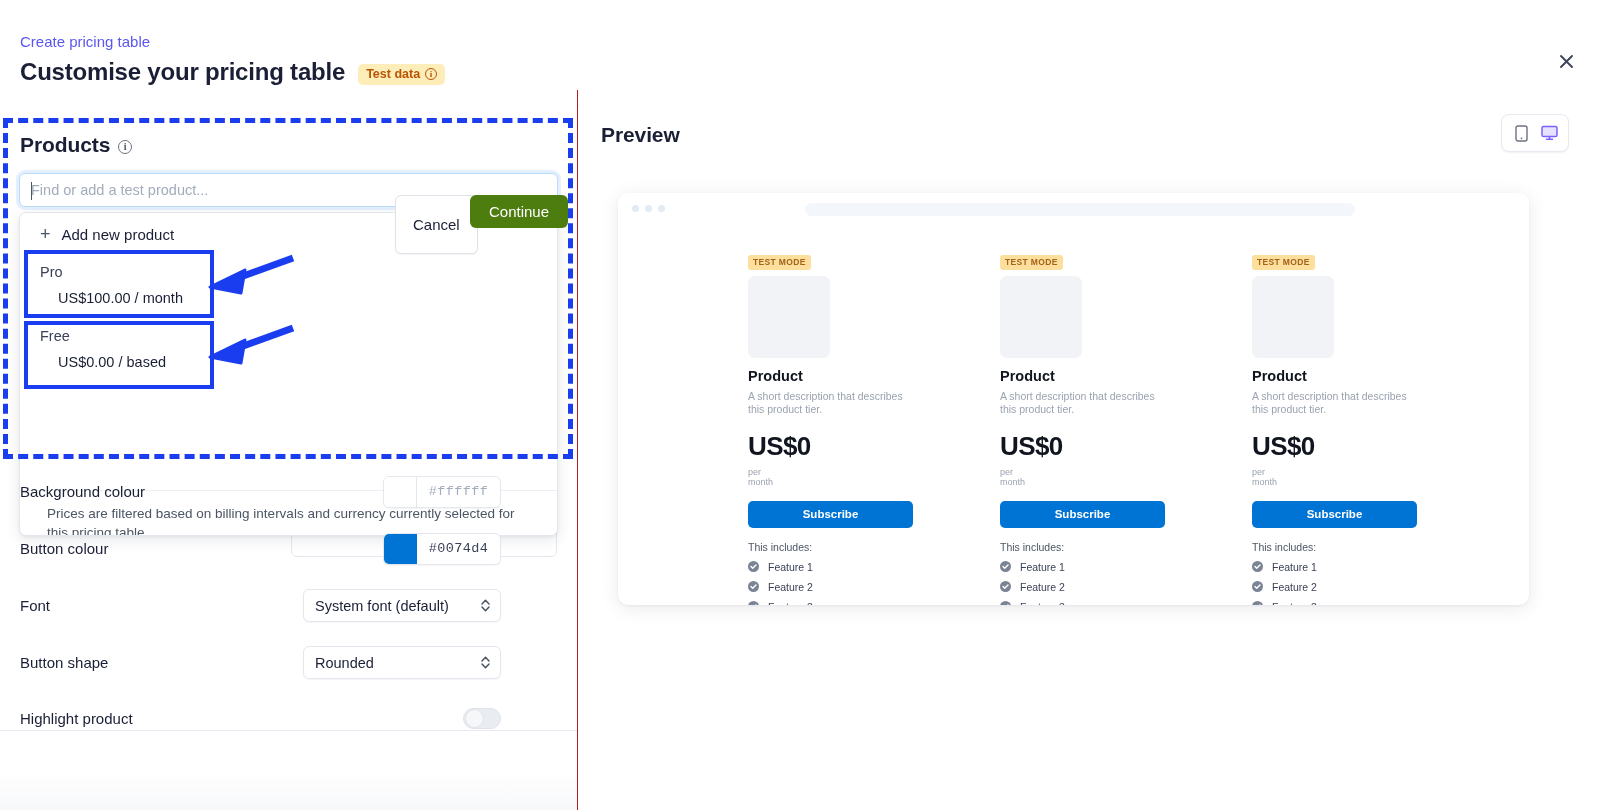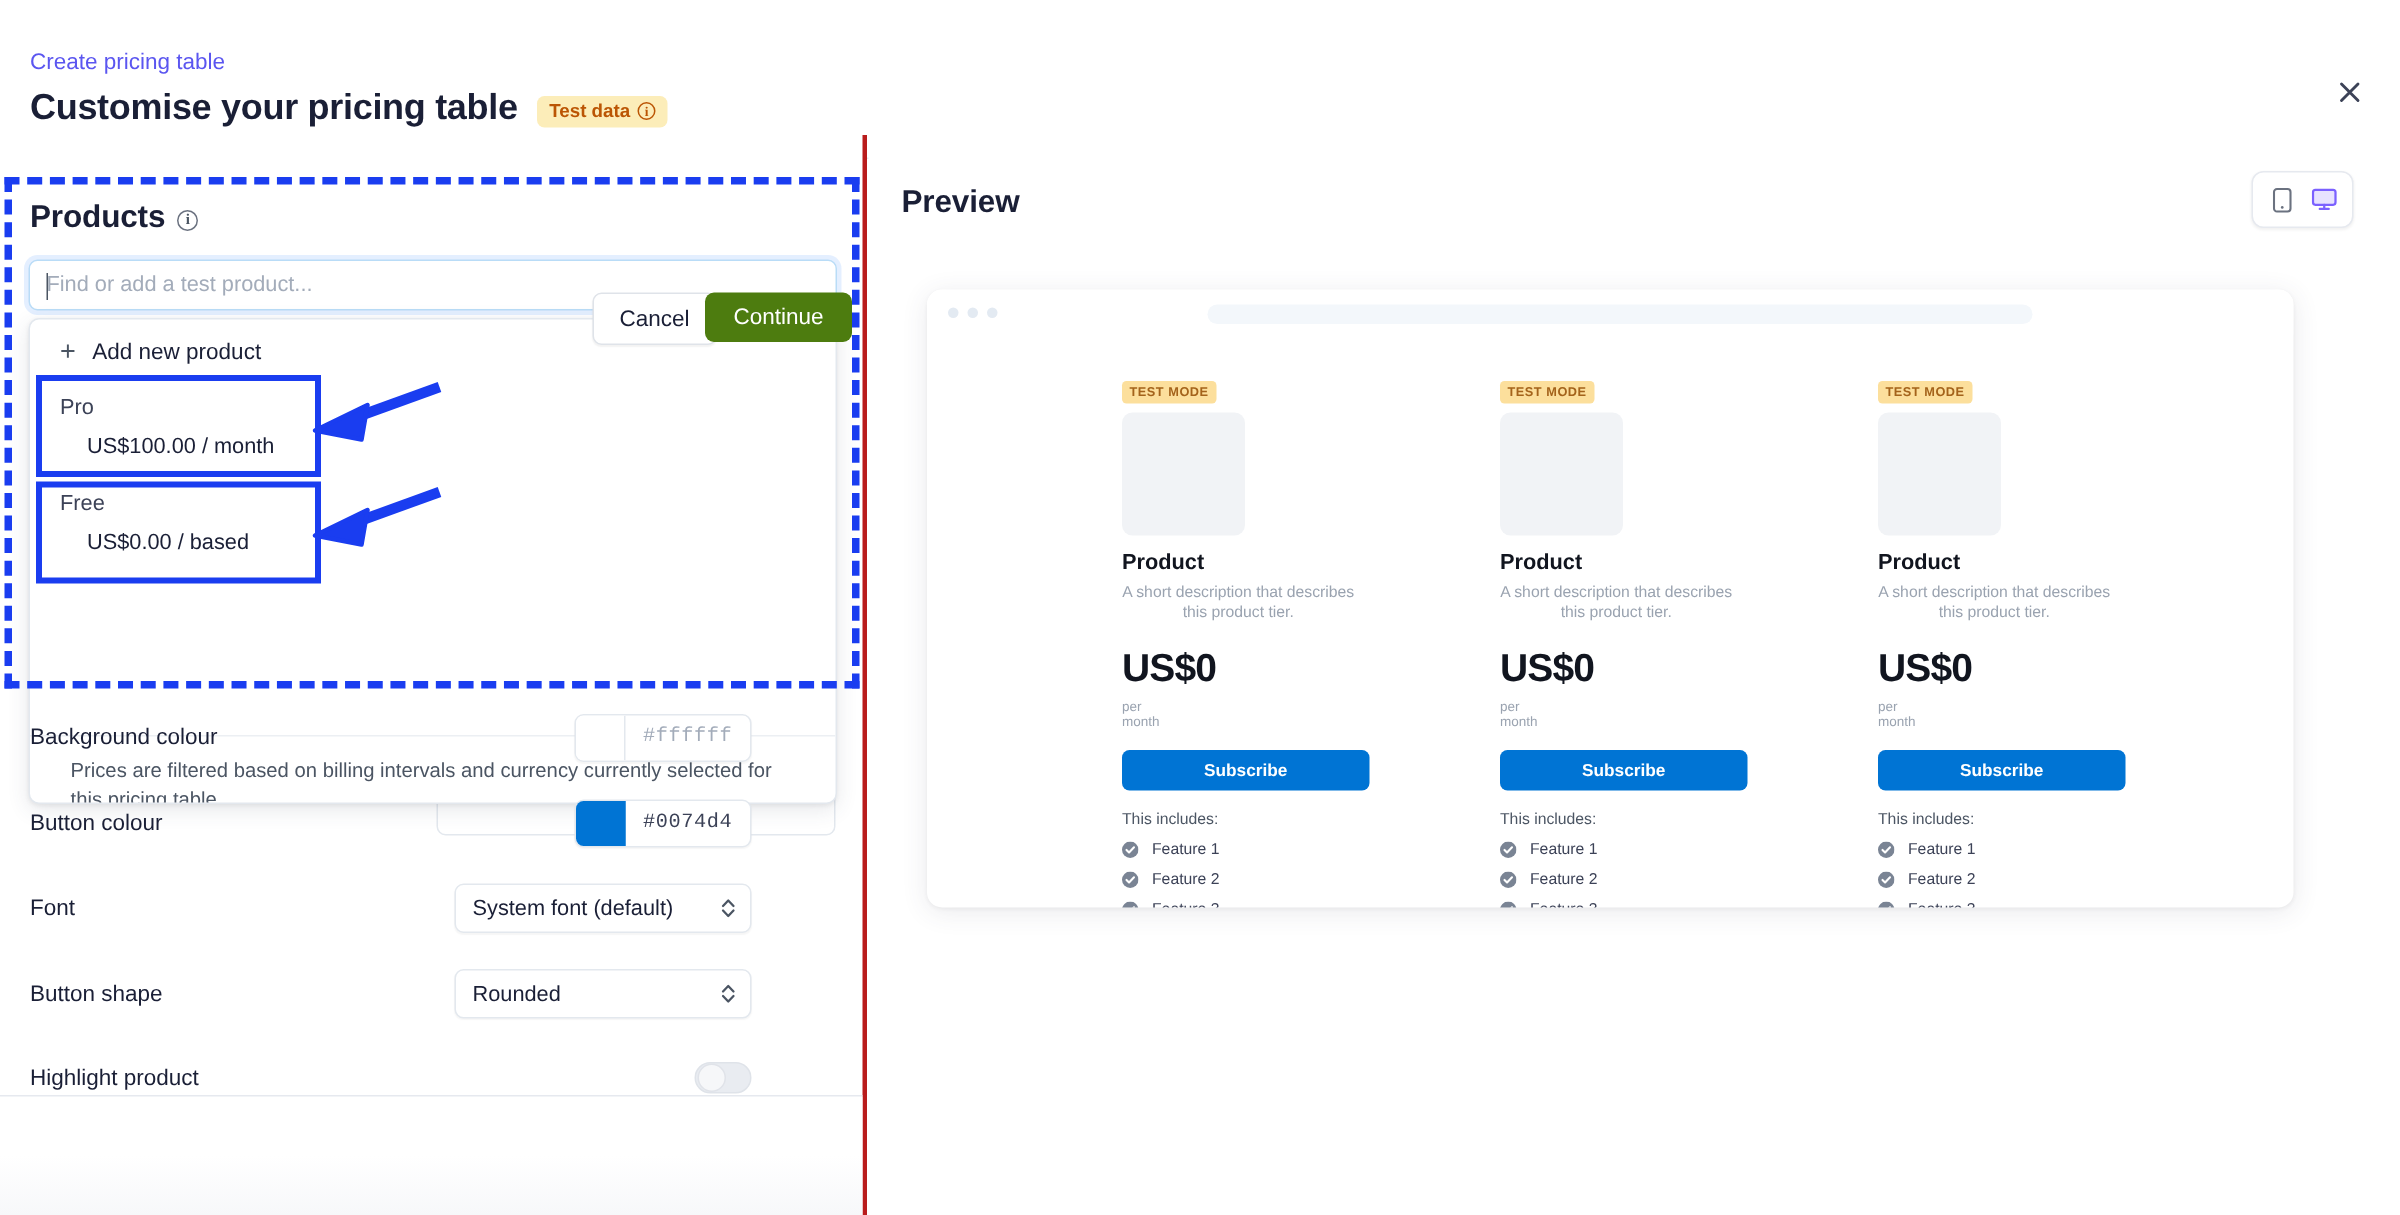--- a/index.html
+++ b/index.html
@@ -44,21 +44,21 @@
   .close-btn {
     position: absolute; right: 21px; top: 32px;
     width: 26px; height: 26px; cursor: pointer;
     display: flex; align-items: center; justify-content: center;
   }
 
   
   .left-panel {
     position: absolute; left: 0; top: 90px; width: 578px; height: 720px;
     background: #fff;
-    border-right: 3px solid #b91c1c;
+    border-right: 1px solid #b91c1c;
     overflow: hidden;
   }
 
   .products-heading {
     position: absolute; left: 20px; top: 43px;
     display: flex; align-items: center; gap: 8px;
   }
   .products-heading .ph-text { font-size: 21px; font-weight: 700; color: #1a1f36; letter-spacing: -0.1px; }
   .info-dot {
     width: 14px; height: 14px; border: 1.3px solid #6b7280; border-radius: 50%;
@@ -168,21 +168,21 @@
   }
 
   
   .footer-bar {
     position: absolute; left: 0; top: 640px; width: 578px; height: 80px;
     background: linear-gradient(to bottom, #ffffff 0%, #ffffff 50%, #f7f8fa 100%);
     border-top: 1px solid #e6e9ef;
   }
   .btn-cancel {
     position: absolute; left: 395px; top: 105px;
-    padding: 8px 17px; font-size: 15px; color: #1a1f36;
+    padding: 20px 17px; font-size: 15px; color: #1a1f36;
     background: #fff; border: 1px solid #dfe3e9; border-radius: 6px;
     box-shadow: 0 1px 1px rgba(0,0,0,0.05); cursor: pointer;
   }
   .btn-continue {
     position: absolute; left: 470px; top: 105px;
     padding: 8px 19px; font-size: 15px; color: #ffffff;
     background: #4d7c0f; border: none; border-radius: 6px;
     cursor: default;
   }
 
@@ -246,21 +246,21 @@
     display: inline-block;
     background: #fcdf9c; color: #a4631b;
     font-size: 8.5px; font-weight: 700; letter-spacing: 0.35px;
     padding: 2.5px 5px; border-radius: 3px;
   }
   .pimg {
     width: 82px; height: 82px; background: #f1f3f6;
     border-radius: 7px; margin-top: 6px;
   }
   .pname { font-size: 14.5px; font-weight: 700; color: #11151f; margin-top: 10px; }
-  .pdesc { font-size: 10.5px; line-height: 13px; color: #9aa3b0; margin-top: 6px; width: 155px; text-align: center; }
+  .pdesc { font-size: 10.5px; line-height: 13px; color: #9aa3b0; margin-top: 6px; width: 155px; }
   .price-row { display: flex; align-items: flex-start; gap: 5px; margin-top: 17px; flex-direction: column; }
   .price-main { font-size: 26px; font-weight: 700; color: #11151f; letter-spacing: -0.6px; line-height: 26px; }
   .price-per { font-size: 9px; line-height: 10px; color: #9aa3b0; padding-top: 3px; }
   .sub-btn {
     margin-top: 14px; width: 165px; height: 27px;
     background: #0074d4; color: #fff;
     border: none; border-radius: 5px;
     font-family: "Liberation Sans", sans-serif;
     font-size: 11.5px; font-weight: 600; cursor: pointer;
   }

